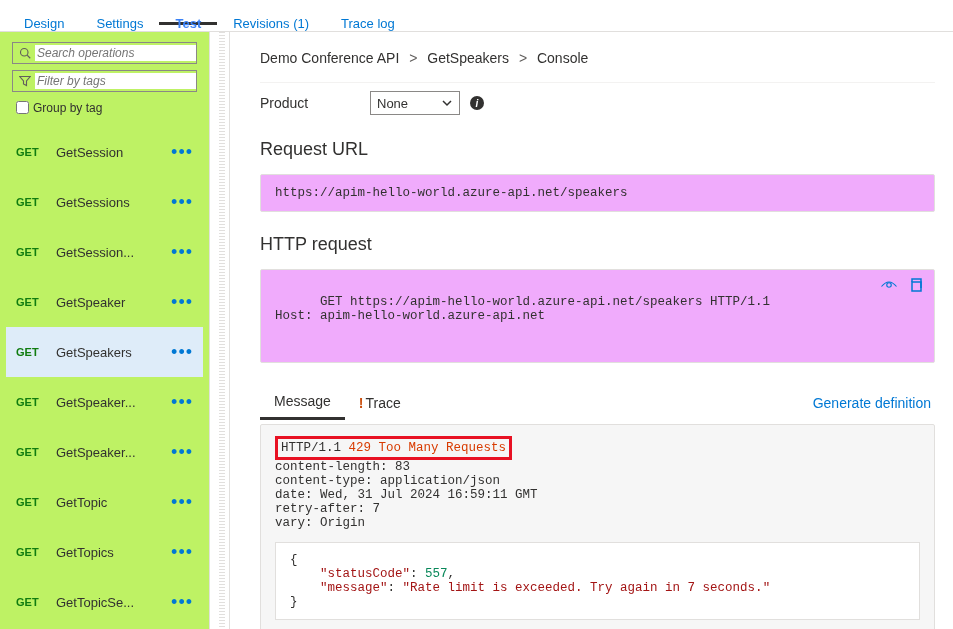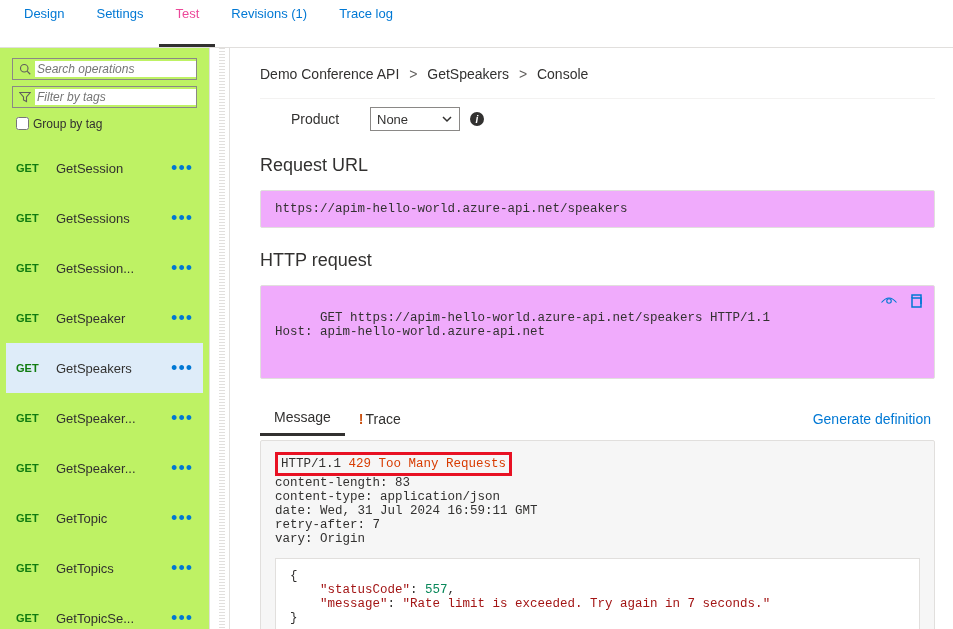--- a/index.html
+++ b/index.html
@@ -7,34 +7,34 @@
     margin: 0;
     font-family: "Segoe UI", Arial, sans-serif;
     font-size: 13px;
     color: #323130;
     background: #fff;
     overflow: hidden;
   }
   .top-tabs {
     display: flex;
     border-bottom: 1px solid #e1dfdd;
-    padding: 0 8px;
-    height: 48px;
+    padding: 10px 8px;
+    height: 32px;
   }
   .top-tabs a {
     color: #0078d4;
     text-decoration: none;
     padding: 6px 16px;
     font-size: 13px;
     cursor: pointer;
   }
   .top-tabs a.active {
-    color: #ec4899;
+    color: #3b82f6;
     border-bottom: 3px solid #323130;
-    font-weight: 400;
+    font-weight: 700;
   }
   .body-wrap {
     display: flex;
     height: calc(629px - 32px);
   }
   .sidebar {
     width: 210px;
     border-right: 1px solid #e1dfdd;
     padding: 10px 6px;
     background: #bef264;
@@ -114,21 +114,20 @@
   }
   .breadcrumb .sep { color: #605e5c; margin: 0 6px; }
   .prod-row {
     display: flex;
     align-items: center;
     margin: 8px 0 24px 0;
   }
   .prod-row .lbl {
     width: 110px;
     font-size: 14px;
-    text-align: center;
   }
   .select-wrap {
     border: 1px solid #8a8886;
     height: 24px;
     width: 90px;
     display: flex;
     align-items: center;
     padding: 0 6px;
     justify-content: space-between;
     cursor: pointer;

